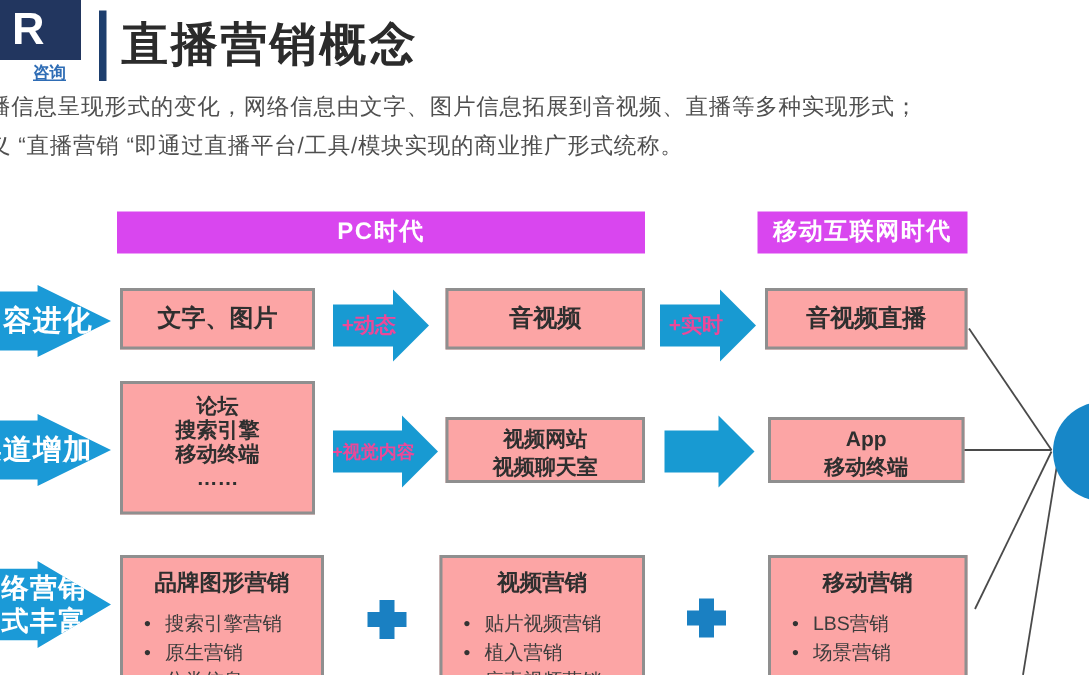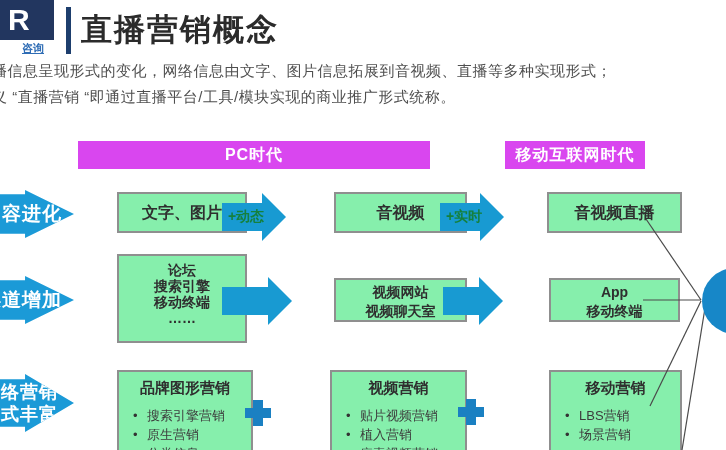--- a/index.html
+++ b/index.html
@@ -19,21 +19,21 @@
   .intro { left:-8px; font-size:15px; color:#4f4f4f; white-space:nowrap; letter-spacing:0.5px; }
   .intro-1 { top:62px; } .intro-2 { top:88px; }
 
   
   .era { background:#d946ef; color:#fff; font-weight:bold; font-size:16px;
     height:28px; line-height:28px; text-align:center; letter-spacing:1px; }
   .era-pc { left:78px; top:141px; width:352px; }
   .era-mobile { left:505px; top:141px; width:140px; }
 
   
-  .wbox { background:#86efac; border:2px solid #8f8f8f; color:#2f2f2f; font-weight:bold; text-align:center;margin-left:37px; }
+  .wbox { background:#fca5a5; border:2px solid #8f8f8f; color:#2f2f2f; font-weight:bold; text-align:center; }
   .b-r1 { top:192px; height:41px; font-size:16px; line-height:37px; }
   .b11 { left:80px;  width:130px; }
   .b12 { left:297px; width:133px; }
   .b13 { left:510px; width:135px; }
   .b21 { left:80px;  top:254px; width:130px; height:89px; font-size:14px; line-height:16px; padding-top:6px; }
   .b22 { left:297px; top:278px; width:133px; height:44px; font-size:14px; line-height:19px; padding-top:3px; }
   .b23 { left:512px; top:278px; width:131px; height:44px; font-size:14px; line-height:19px; padding-top:3px; }
   .b-r3 { top:370px; height:85px; text-align:left; }
   .b31 { left:80px;  width:136px; }
   .b32 { left:293px; width:137px; }
@@ -50,21 +50,21 @@
   .lbl-1 { top:190px; height:48px; font-size:19px; letter-spacing:1px; }
   .lbl-2 { top:276px; height:48px; font-size:19px; letter-spacing:1px; }
   .lbl-3 { top:374px; height:58px; font-size:18px; line-height:22px; letter-spacing:1px; }
 
   
   .sarrow { height:48px; }
   .sarrow .ar-body { position:absolute; left:0; right:22px; top:10px; bottom:10px; background:#189ad2; }
   .sarrow .ar-head { position:absolute; right:0; top:0; width:0; height:0;
     border-top:24px solid transparent; border-bottom:24px solid transparent; border-left:24px solid #189ad2; }
   .sarrow .ar-text { position:absolute; left:0; right:16px; top:0; bottom:0; z-index:2;
-    display:flex; align-items:center; justify-content:center; color:#15803d; font-weight:bold; white-space:nowrap; }
+    display:flex; align-items:center; justify-content:center; color:#ec4899; font-weight:bold; white-space:nowrap; }
   .sa1 { left:222px; top:193px; width:64px; font-size:14px; }
   .sa2 { left:440px; top:193px; width:64px; font-size:14px; }
   .sa3 { left:222px; top:277px; width:70px; font-size:12px; }
   .sa4 { left:443px; top:277px; width:60px; font-size:13px; }
 
   
   .plus { width:26px; height:26px; }
   .plus .ph { position:absolute; left:0; top:8px; width:26px; height:10px; background:#1a80c2; }
   .plus .pv { position:absolute; left:8px; top:0; width:10px; height:26px; background:#1a80c2; }
   .plus-1 { left:245px; top:400px; }
@@ -111,20 +111,21 @@
 </div>
 <div class="abs wbox b21">
   <div>论坛</div>
   <div>搜索引擎</div>
   <div>移动终端</div>
   <div>……</div>
 </div>
 <div class="abs sarrow sa3">
   <div class="ar-body"></div>
   <div class="ar-head"></div>
+  <div class="ar-text">+视觉内容</div>
 </div>
 <div class="abs wbox b22">
   <div>视频网站</div>
   <div>视频聊天室</div>
 </div>
 <div class="abs sarrow sa4">
   <div class="ar-body"></div>
   <div class="ar-head"></div>
 </div>
 <div class="abs wbox b23">

